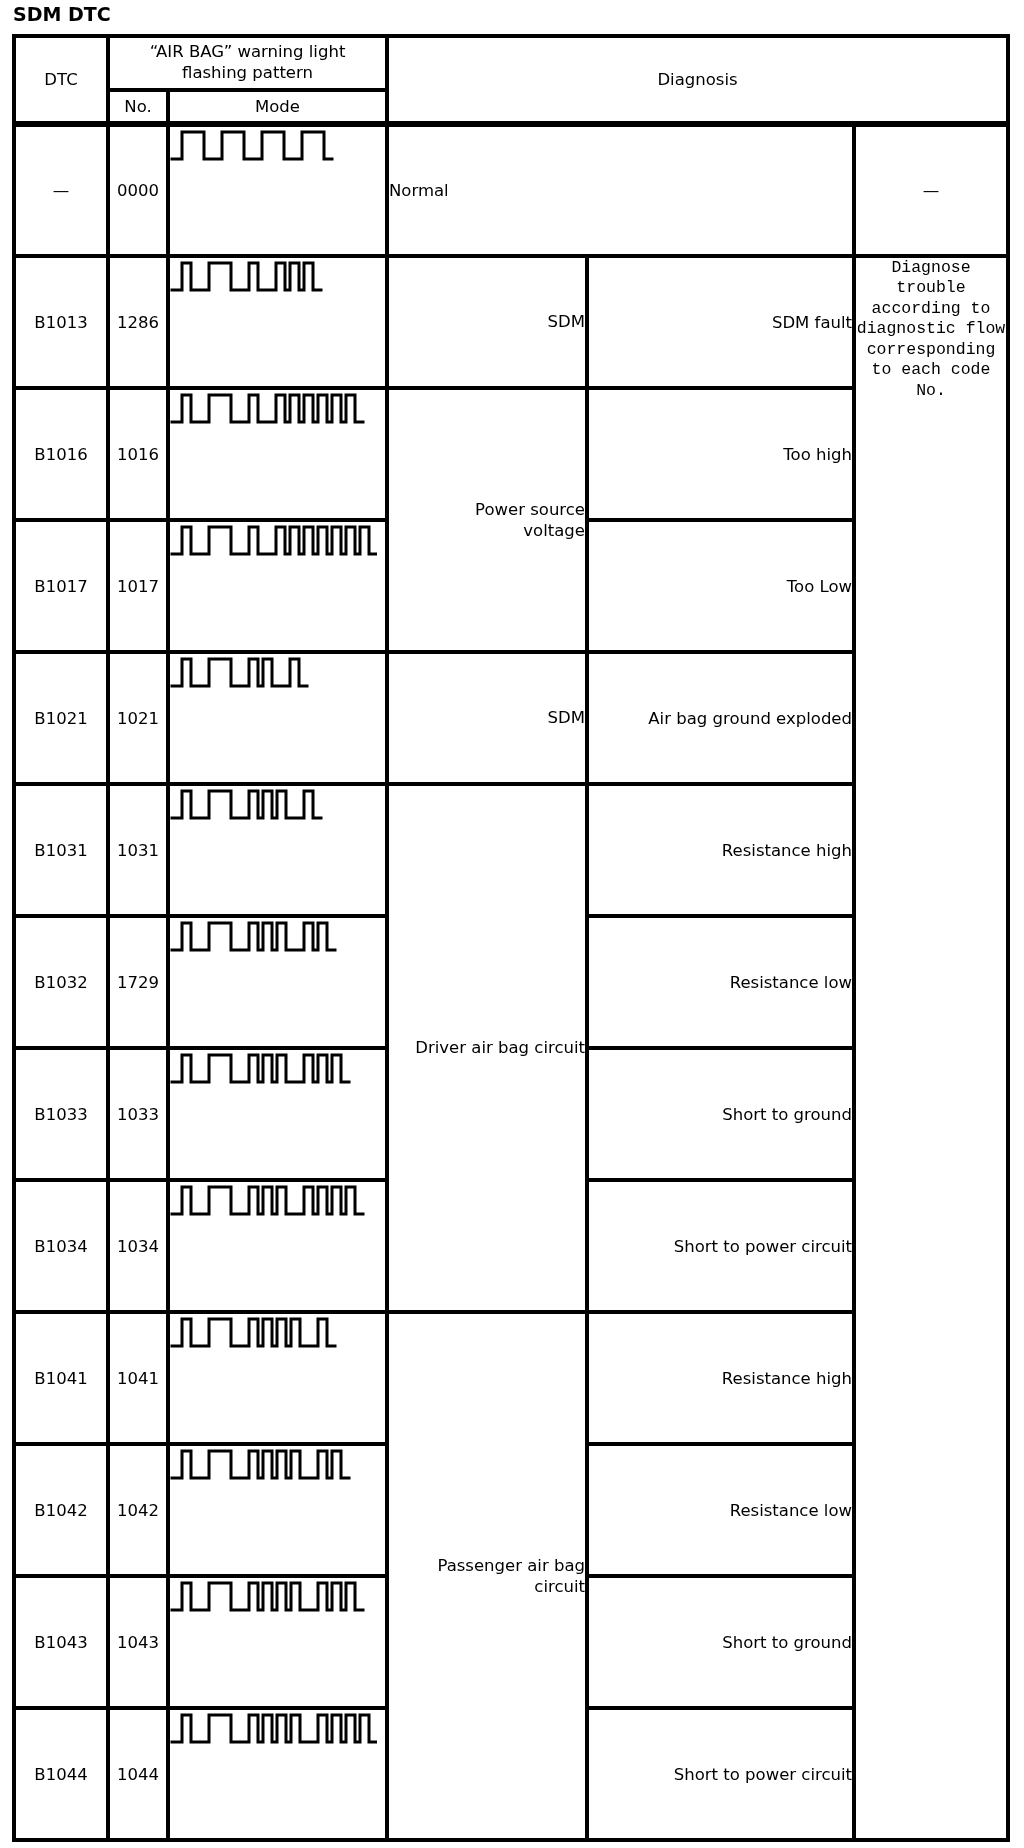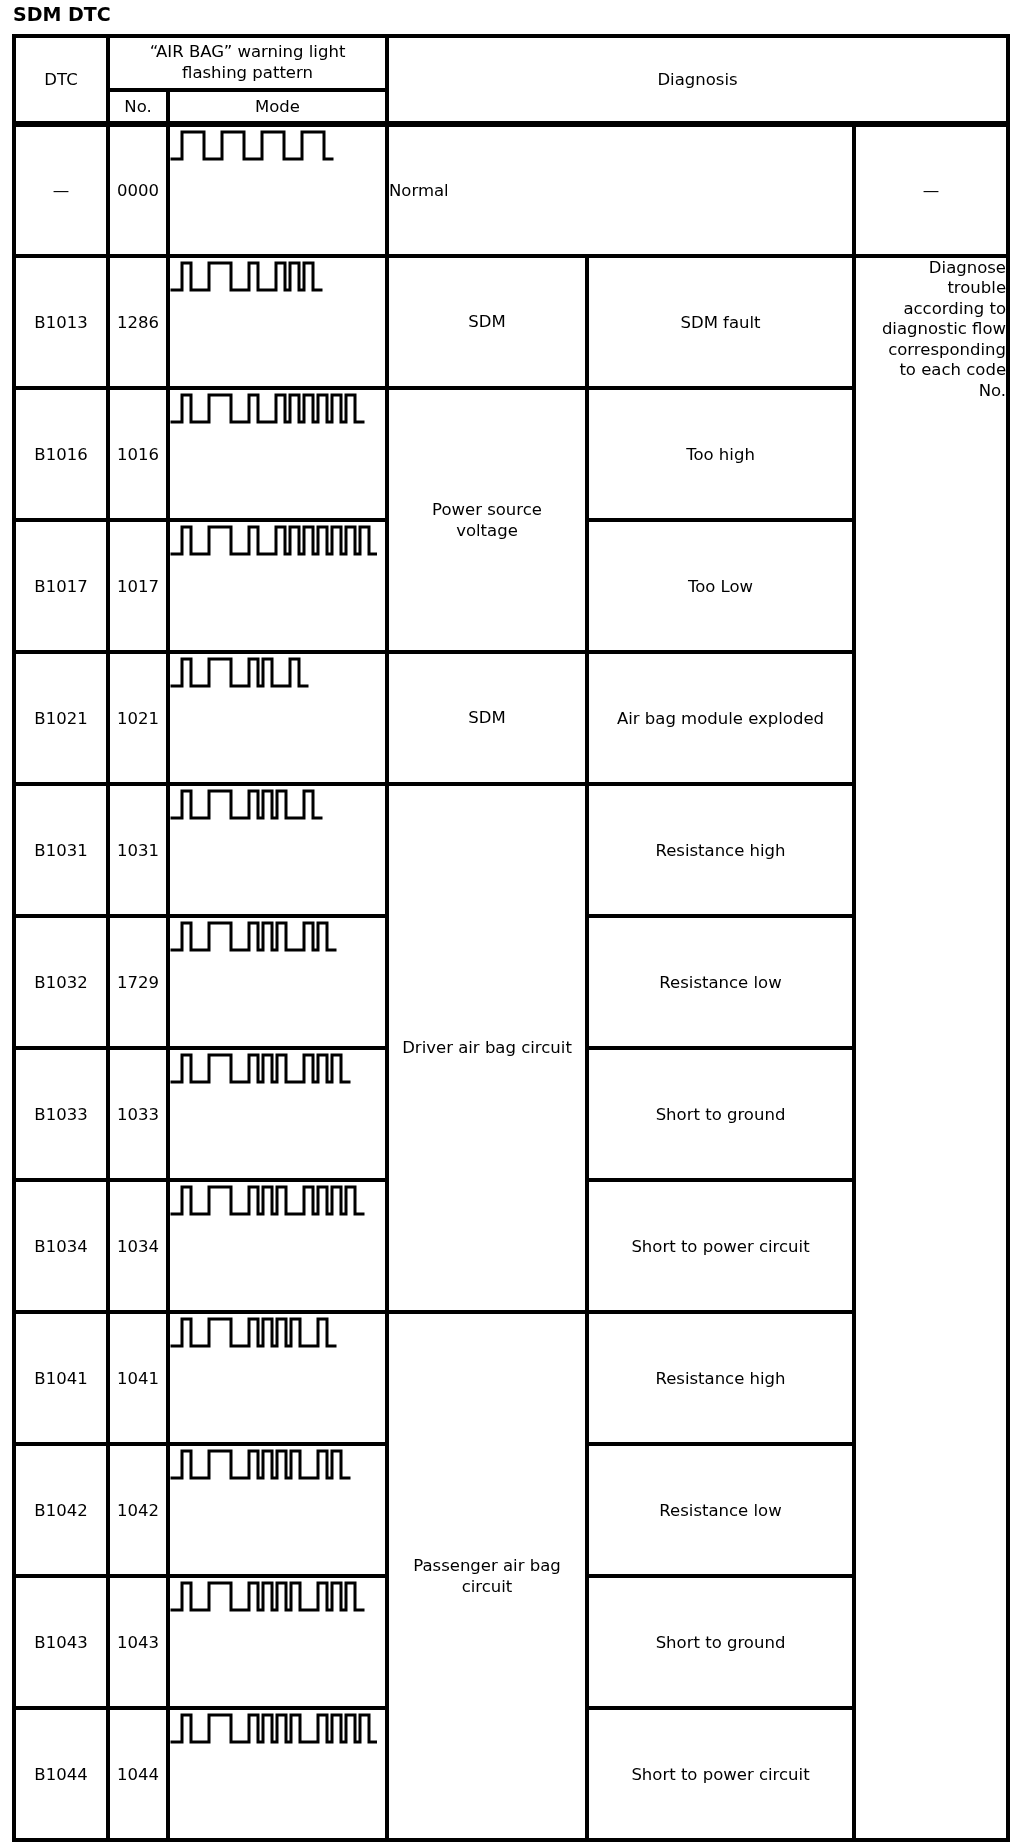--- a/index.html
+++ b/index.html
@@ -7,25 +7,25 @@
         font-family:"DejaVu Sans","Liberation Sans",sans-serif;overflow:hidden;}
   #doc-title{position:absolute;left:13px;top:3px;font-size:19px;font-weight:bold;letter-spacing:0px;}
   table.dtc{position:absolute;left:12px;top:34px;width:994px;border-collapse:collapse;table-layout:fixed;}
   table.dtc td,table.dtc th{border:4px solid #000;font-size:16.5px;font-weight:normal;
         padding:0;overflow:hidden;}
   thead{border-bottom:6px solid #000;}
   th{font-weight:bold;text-align:center;vertical-align:middle;}
   .hdr-pattern{white-space:pre-line;line-height:1.25;}
   .c-dtc,.c-no{text-align:center;vertical-align:middle;}
   .c-mode{vertical-align:top;padding:8px 0 0 5px;}
-  .c-sys{text-align:center;vertical-align:middle;padding-left:8px;white-space:pre-line;line-height:1.3;}
-  .c-det{text-align:center;vertical-align:middle;padding-left:9px;}
+  .c-sys{text-align:right;vertical-align:middle;padding-left:8px;white-space:pre-line;line-height:1.3;}
+  .c-det{text-align:right;vertical-align:middle;padding-left:9px;}
   .c-normal{text-align:left;vertical-align:middle;}
   .c-dash{text-align:center;vertical-align:middle;}
-  .c-note{vertical-align:top;text-align:right;padding:122px 4px 0 9px;white-space:pre-line;line-height:1.24;}
+  .c-note{vertical-align:top;text-align:center;padding:122px 4px 0 9px;white-space:pre-line;line-height:1.24;font-family:Liberation Mono, monospace;}
   svg.wave{display:block;}
   svg.wave path{fill:none;stroke:#000;stroke-width:3;stroke-linejoin:miter;stroke-linecap:square;}
   tr.body-row{height:132px;}
   tr.hdr1{height:54px;}
   tr.hdr2{height:34px;}
 </style>
 </head>
 <body>
 
 <div id="page">
@@ -106,21 +106,21 @@
       </tr>
       <tr class="body-row">
         <td class="c-dtc">B1021</td>
         <td class="c-no">1021</td>
         <td class="c-mode">
             <svg class="wave" width="207" height="38" viewBox="0 0 207 38">
               <path d="M2 32H12V5H21V32H39V5H61V32H79V5H88V32H93V5H102V32H120V5H129V32H137"></path>
             </svg>
           </td>
         <td class="c-sys">SDM</td>
-        <td class="c-det">Air bag module exploded</td>
+        <td class="c-det">Air bag ground exploded</td>
       </tr>
       <tr class="body-row">
         <td class="c-dtc">B1031</td>
         <td class="c-no">1031</td>
         <td class="c-mode">
             <svg class="wave" width="207" height="38" viewBox="0 0 207 38">
               <path d="M2 32H12V5H21V32H39V5H61V32H79V5H88V32H93V5H102V32H107V5H116V32H134V5H143V32H151"></path>
             </svg>
           </td>
         <td class="c-sys" rowspan="4">Driver air bag circuit</td>

